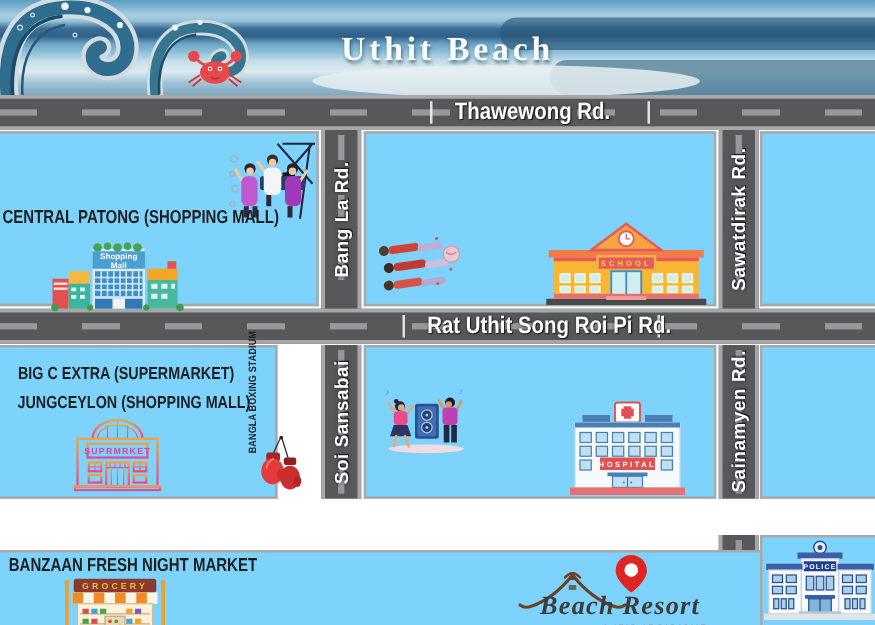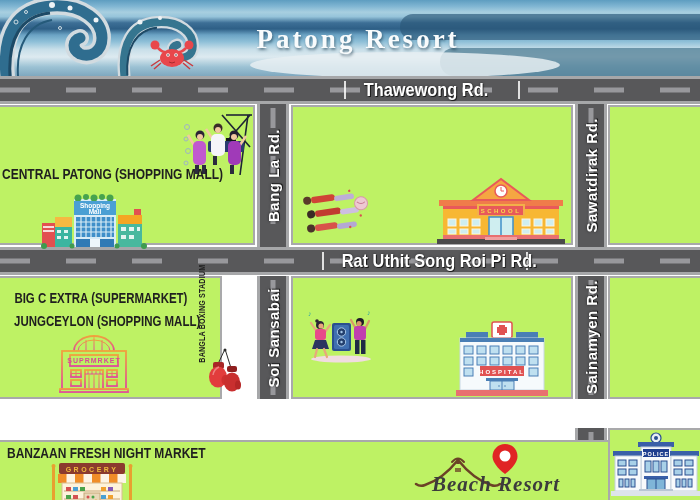--- a/index.html
+++ b/index.html
@@ -35,21 +35,21 @@
     background:repeating-linear-gradient(180deg,#98989c 0 20px,transparent 20px 48px);}
   .road-label{color:#fff;font-weight:bold;white-space:nowrap;
     text-shadow:1px 1px 0 rgba(25,25,25,.95),0 0 3px rgba(0,0,0,.55);}
   .hroad .road-label{position:absolute;top:50%;font-size:19px;text-align:center;
     transform:translateY(-50%) scaleX(.86);transform-origin:center;z-index:2;}
   .vroad .road-label{writing-mode:vertical-rl;transform:rotate(180deg);font-size:15px;
     letter-spacing:.5px;position:relative;z-index:2;}
   .sep{position:absolute;top:2px;bottom:2px;width:2px;background:rgba(255,255,255,.82);}
 
   
-  .block{position:absolute;background:#bef264;border:2px solid #a9a9ab;box-sizing:border-box;}
+  .block{position:absolute;background:#7dd3fc;border:2px solid #a9a9ab;box-sizing:border-box;}
   .no-l{border-left:none;} .no-r{border-right:none;} .no-b{border-bottom:none;}
   .landmark-label{position:absolute;color:#1f1f1f;font-weight:bold;white-space:nowrap;
     transform-origin:left top;}
   .icon{position:absolute;}
   .vert-label{position:absolute;display:flex;align-items:center;
     writing-mode:vertical-rl;transform:rotate(180deg) scale(1,.84);transform-origin:center;
     font-size:8.5px;font-weight:bold;color:#1f1f1f;white-space:nowrap;letter-spacing:.2px;}
 
   
   .nipa{position:absolute;left:408px;top:0;width:164px;height:72px;}
@@ -104,21 +104,21 @@
         <circle cx="41" cy="9" r="4.5" fill="#e8474b"></circle>
       <path d="M10 12 Q14 16 17 16" stroke="#e8474b" stroke-width="2.5" fill="none"></path>
       <path d="M38 12 Q34 16 31 16" stroke="#e8474b" stroke-width="2.5" fill="none"></path>
       <ellipse cx="24" cy="22" rx="12" ry="9" fill="#e8474b"></ellipse>
       <circle cx="20" cy="19" r="1.8" fill="#fff"></circle>
         <circle cx="28" cy="19" r="1.8" fill="#fff"></circle>
       <circle cx="20" cy="19" r="0.8" fill="#222"></circle>
         <circle cx="28" cy="19" r="0.8" fill="#222"></circle>
       <path d="M21 26 q3 2 6 0" stroke="#a82a2e" stroke-width="1" fill="none"></path>
     </svg>
-    <div class="map-title">Patong Resort</div>
+    <div class="map-title">Uthit Beach</div>
   </div>
 
   <div class="hroad" style="top:76px;padding-left:28px;">
     <div class="dashes"></div>
     <div class="sep" style="left:344px;"></div>
     <div class="sep" style="left:518px;"></div>
     <div class="road-label" style="left:350px;width:152px;">Thawewong Rd.</div>
   </div>
   <div class="hroad" style="top:247px;">
     <div class="dashes"></div>

